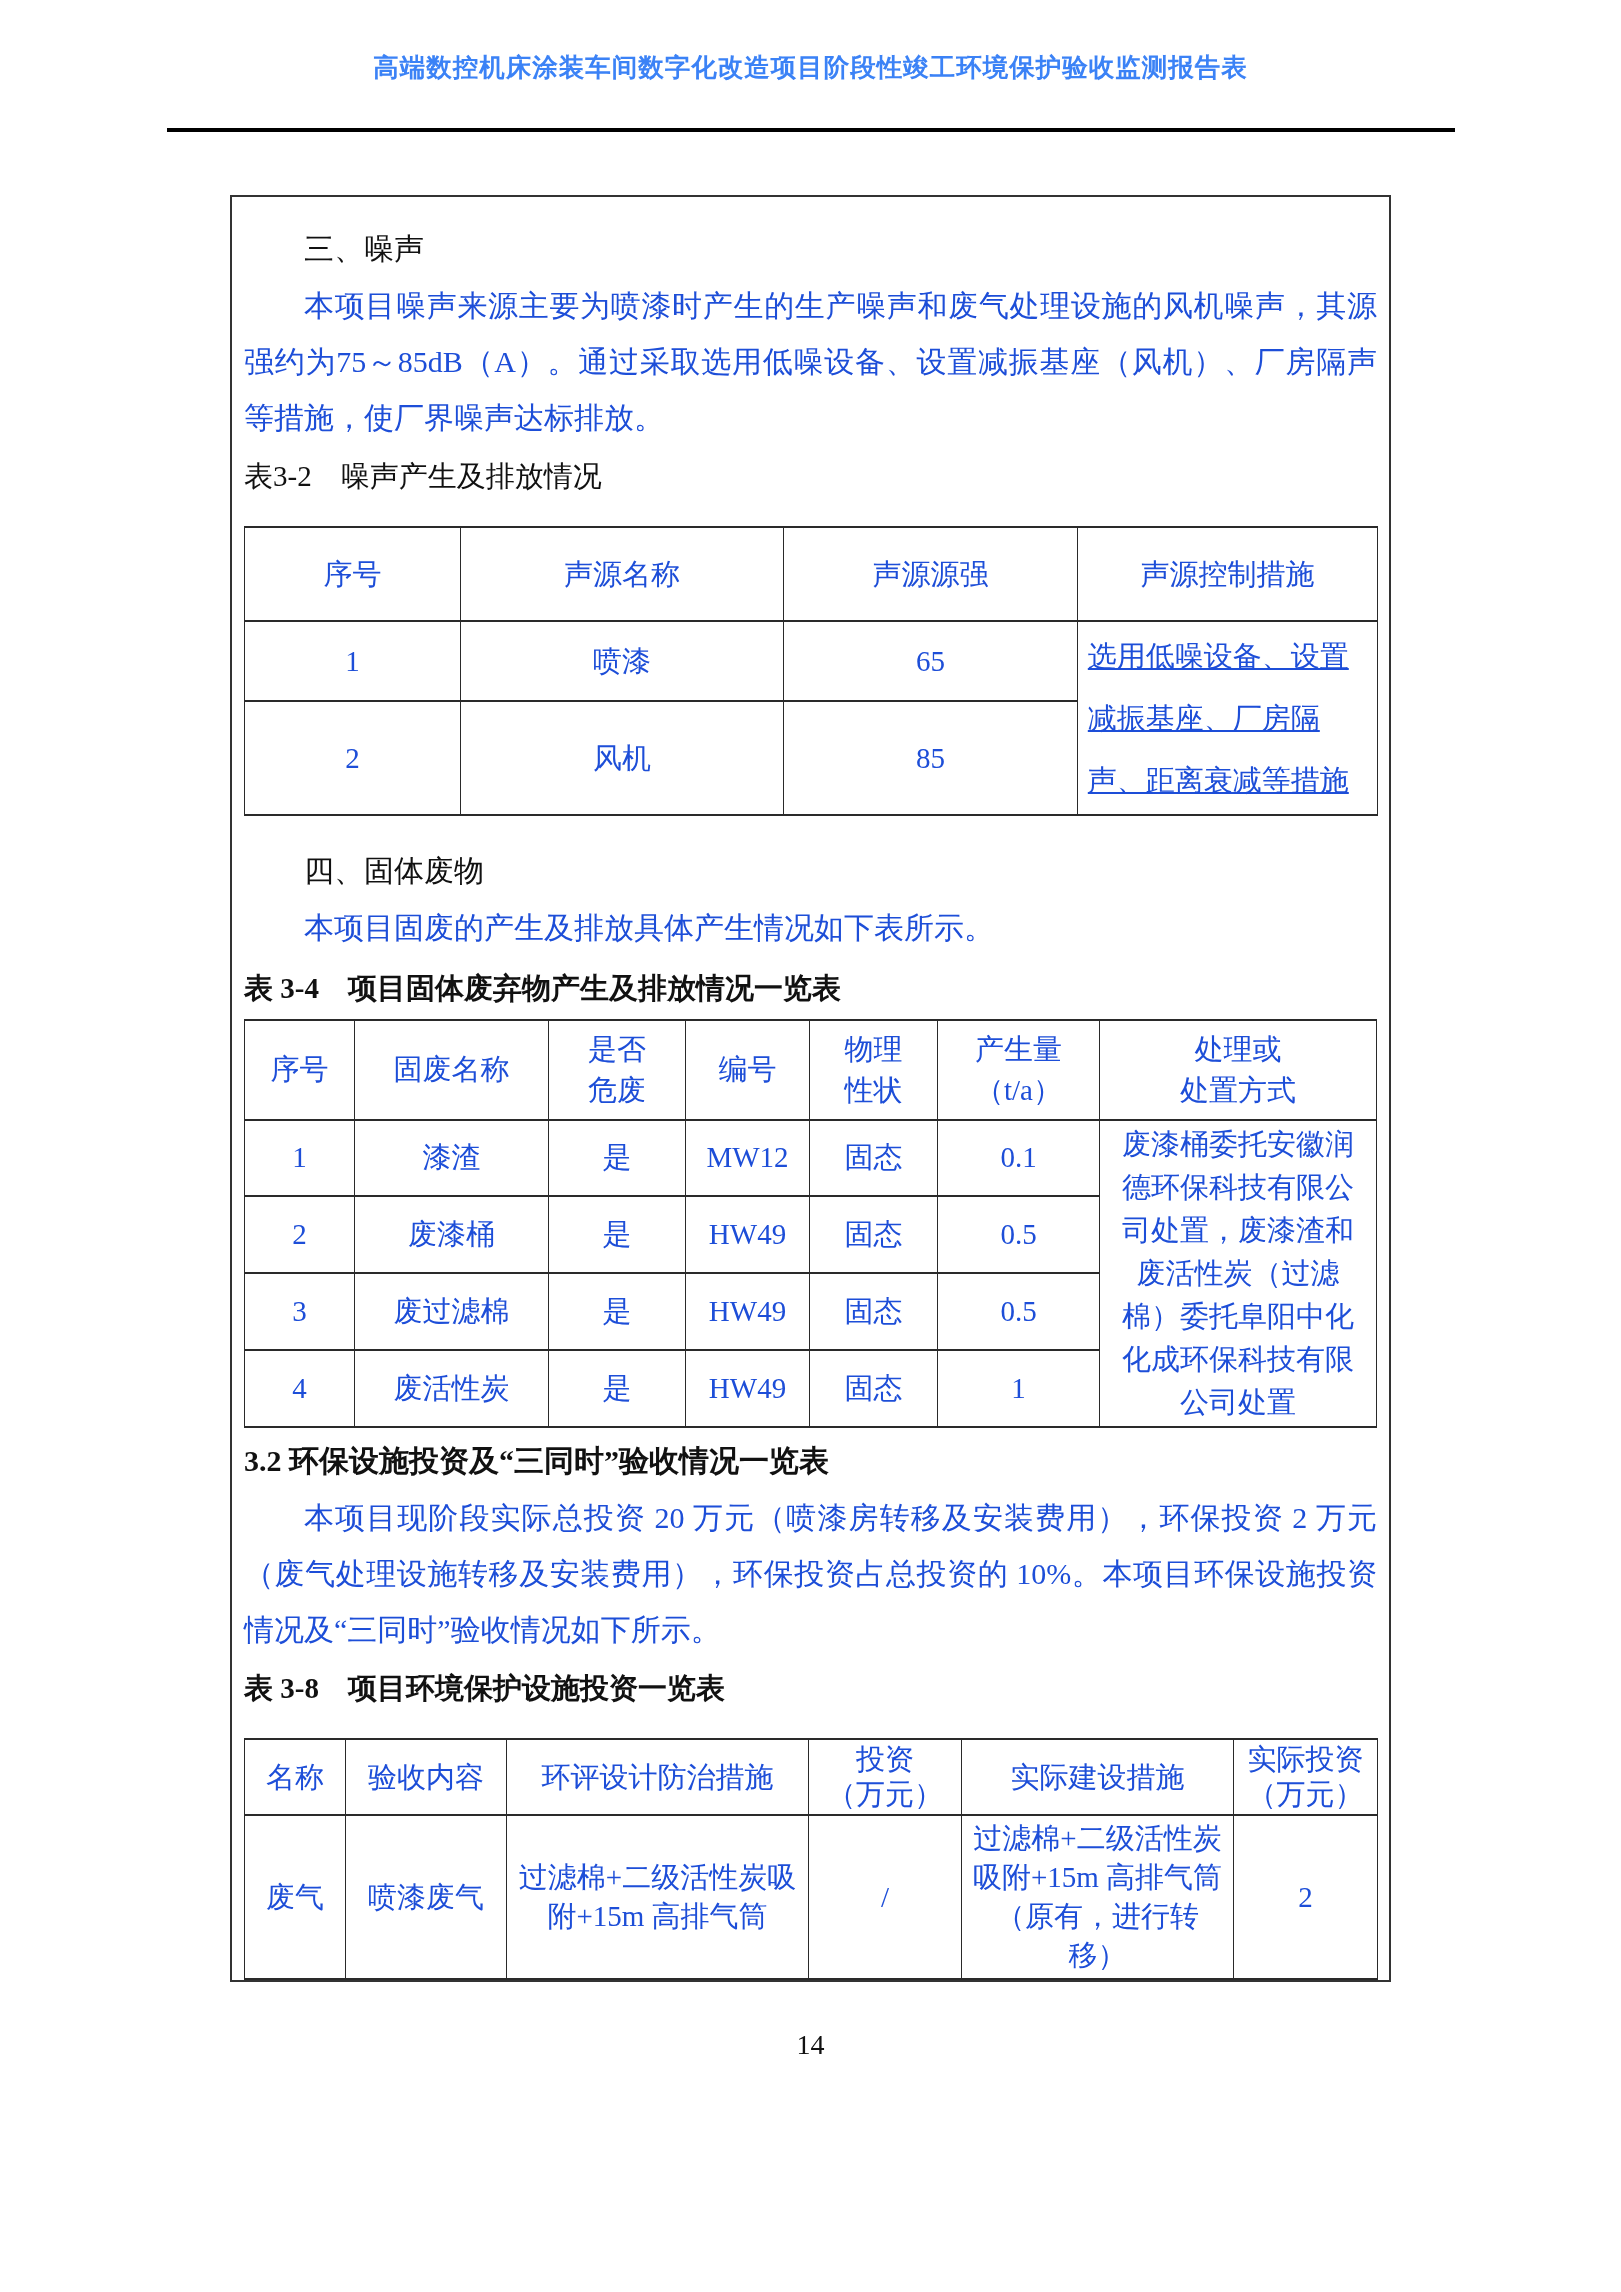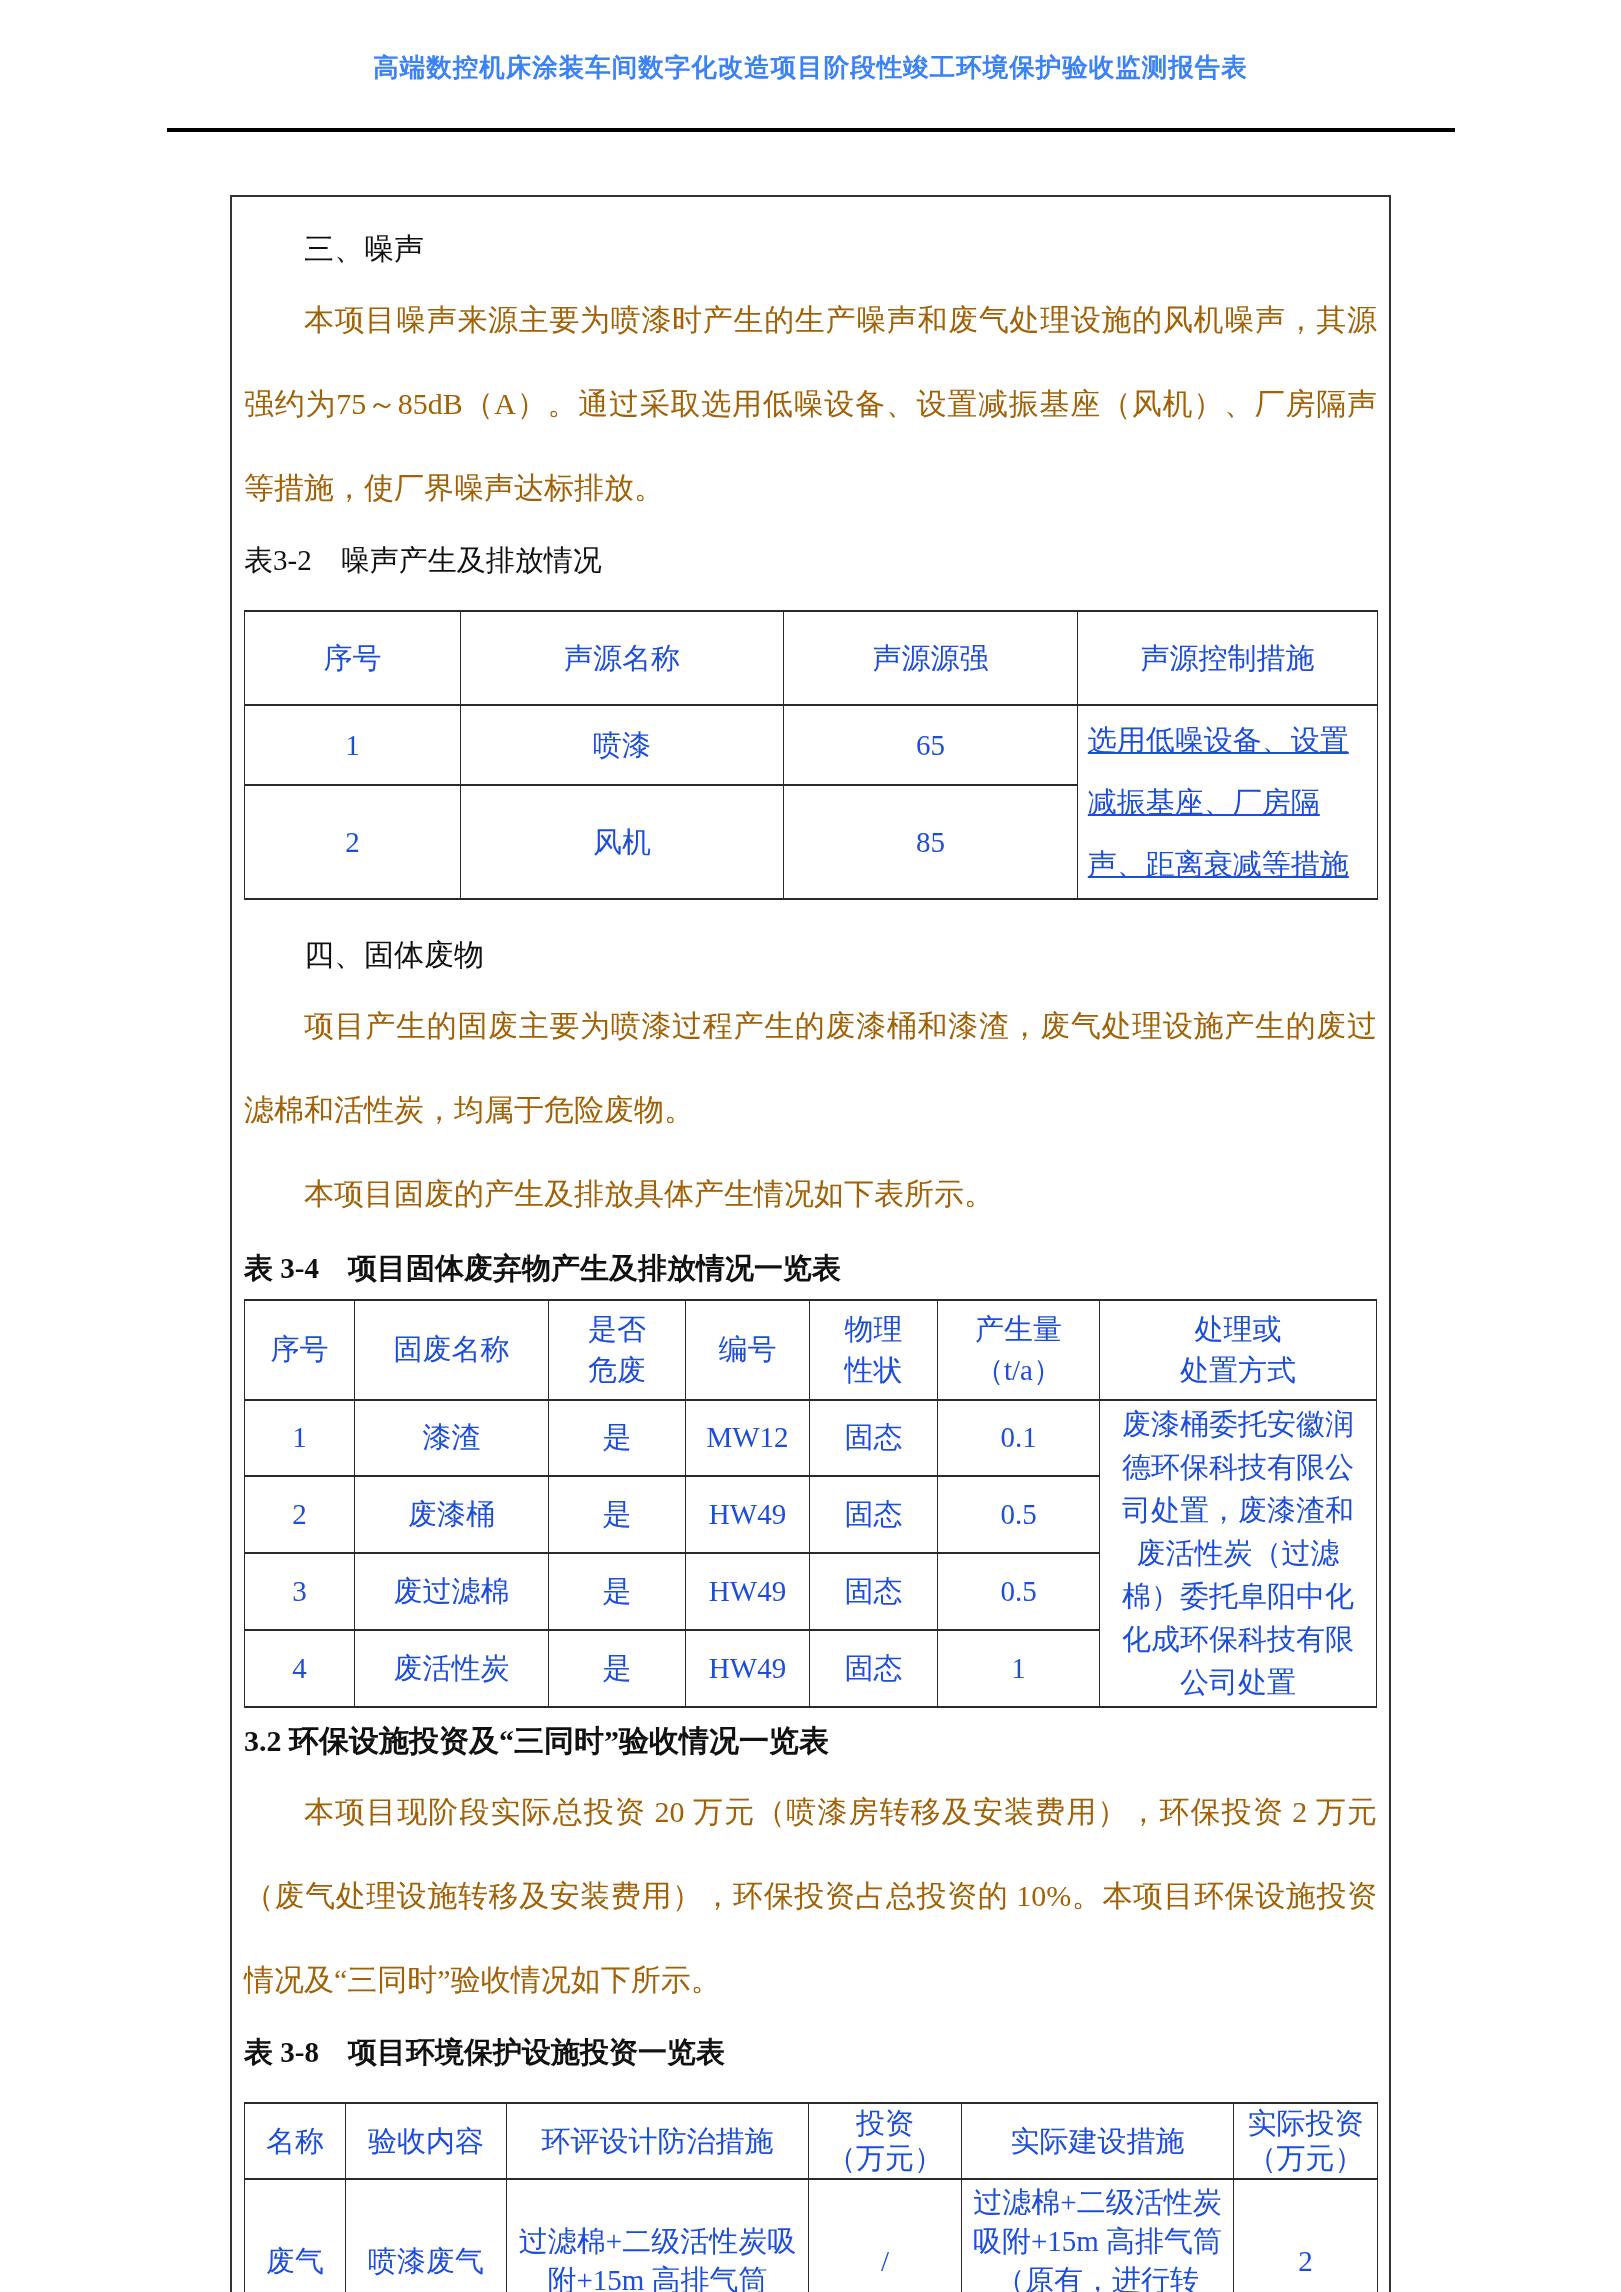--- a/index.html
+++ b/index.html
@@ -20,22 +20,22 @@
     width:1133px;margin:63px auto 0 auto;border:2px solid #333;
     padding:0 11.8px;background:#fff;
   }
   .sec-heading{
     font-size:30px;line-height:59px;margin:21.6px 0 0 0;text-indent:2em;
     font-weight:normal;
   }
   .sec-heading.solid{margin-top:24.5px;}
   .sec-heading.bold32{font-weight:bold;text-indent:0;margin-top:3.9px;}
   .body-par{
-    font-size:30px;line-height:84px;margin:0;text-indent:2em;
-    text-align:justify;color:#a16207;
+    font-size:30px;line-height:56px;margin:0;text-indent:2em;
+    text-align:justify;color:#1d4ed8;
   }
   .tbl-caption{
     text-align:left;font-size:29px;line-height:57px;margin:2px 0 0 0;
   }
   .tbl-caption.bold{font-weight:bold;}
   .tbl-caption.t4{margin-top:3.9px;}
   table{
     width:100%;border-collapse:collapse;table-layout:fixed;
     margin-top:21.6px;
   }
@@ -97,21 +97,20 @@
     </tr>
     <tr class="r2">
       <td>2</td>
       <td>风机</td>
       <td>85</td>
     </tr>
   </tbody>
     </table>
 
   <div class="sec-heading solid">四、固体废物</div>
-  <p class="body-par">项目产生的固废主要为喷漆过程产生的废漆桶和漆渣，废气处理设施产生的废过滤棉和活性炭，均属于危险废物。</p>
   <p class="body-par">本项目固废的产生及排放具体产生情况如下表所示。</p>
   <div class="tbl-caption bold t4">表 3-4　项目固体废弃物产生及排放情况一览表</div>
 
   <table class="t4">
     <colgroup>
       <col style="width:110px">
         <col style="width:194px">
         <col style="width:137px">
         <col style="width:124px">
       <col style="width:128px">

